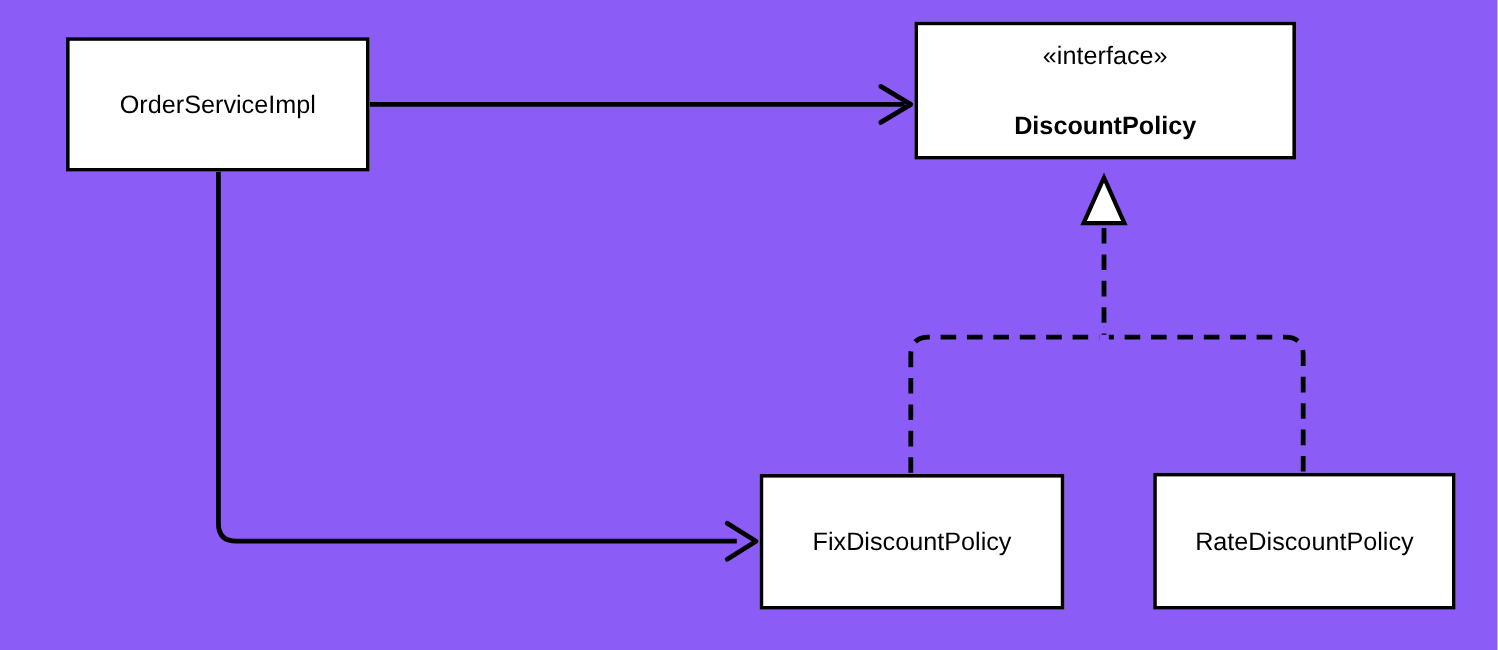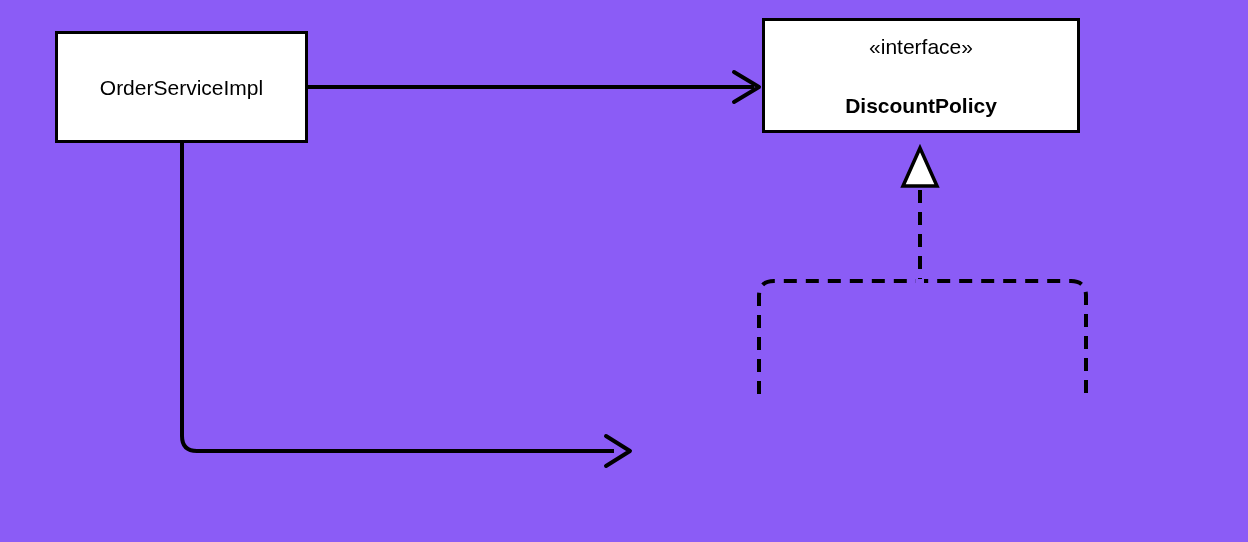--- a/index.html
+++ b/index.html
@@ -91,15 +91,21 @@
 
   <div class="uml-node node-order">
     <span>OrderServiceImpl</span>
   </div>
 
   <div class="uml-node node-interface">
     <span>«interface»</span>
     <span class="class-name-bold">DiscountPolicy</span>
   </div>
 
+  <div class="uml-node node-fix">
+    <span>FixDiscountPolicy</span>
+  </div>
 
+  <div class="uml-node node-rate">
+    <span>RateDiscountPolicy</span>
+  </div>
 
 </div>
 
 </body></html>

